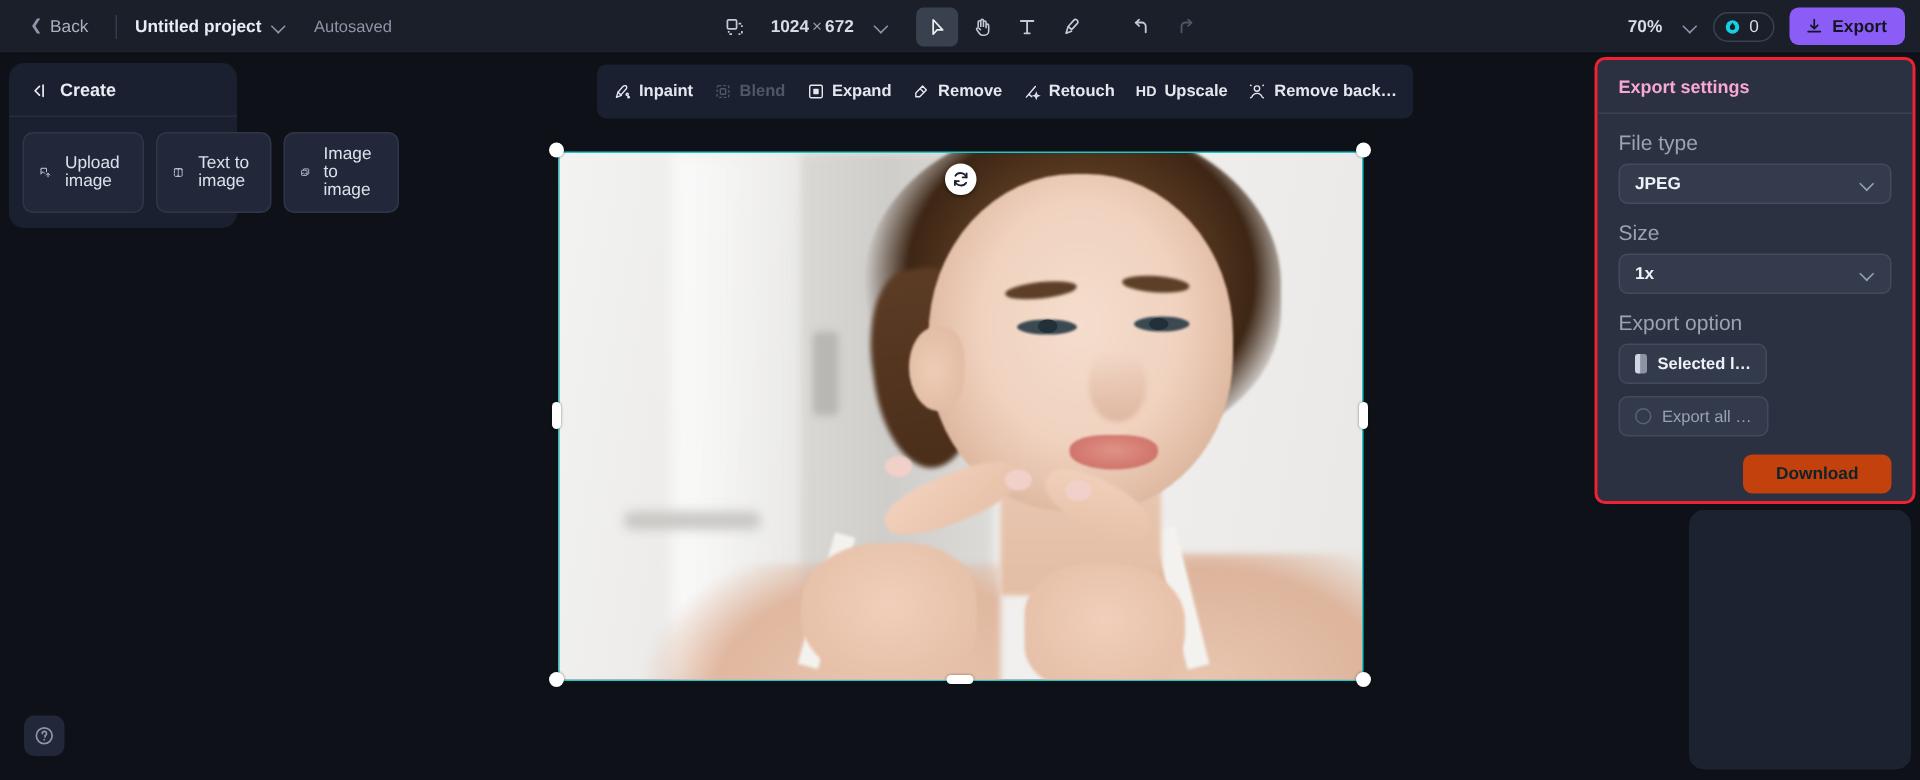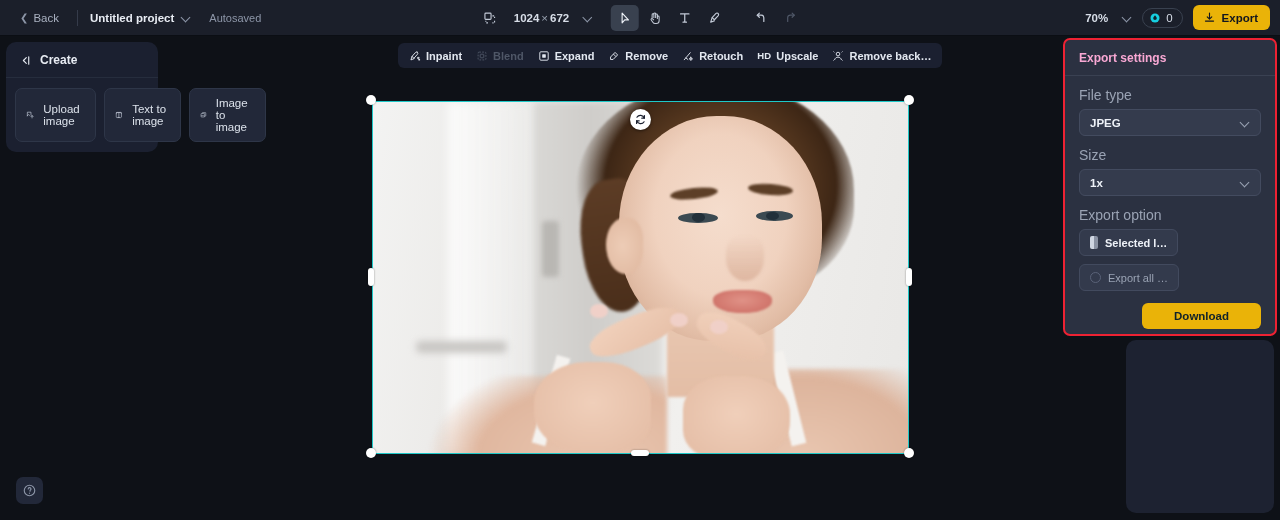--- a/index.html
+++ b/index.html
@@ -63,21 +63,21 @@
   .zoom-val { color: #d7dde7; font-size: 11.5px; font-weight: bold; }
   .zoom-wrap { display: flex; align-items: center; gap: 7px; cursor: pointer; }
   .credits {
     display: flex; align-items: center; gap: 5px;
     border: 1px solid #39414f; border-radius: 12px;
     padding: 3px 9px 3px 6px; cursor: pointer;
   }
   .credits-num { color: #d7dde7; font-size: 11.5px; }
   .export-btn {
     display: flex; align-items: center; gap: 6px;
-    background: #eab308; color: #12161f;
+    background: #8b5cf6; color: #12161f;
     font-size: 11.5px; font-weight: bold;
     border-radius: 6px; padding: 6px 12px 6px 10px;
     cursor: pointer;
   }
 
   
   #create-panel {
     position: absolute; left: 6px; top: 42px; width: 152px;
     background: #1b2030; border-radius: 10px;
     padding: 0 0 10px 0;
@@ -92,21 +92,21 @@
   .cp-items { padding: 10px 9px 0 9px; display: flex; gap: 8px; }
   .cp-item {
     display: flex; align-items: center; gap: 9px;
     background: #222839; border: 1px solid #2e3648;
     border-radius: 7px; padding: 8px 10px;
     color: #dbe1ea; font-size: 11.5px; cursor: pointer;
   }
 
   
   #edit-toolbar {
-    position: absolute; left: 398px; top: 43px; height: 25px;
+    position: absolute; left: 398px; top: 43px; height: 36px;
     background: #1b2030; border-radius: 6px;
     display: flex; align-items: center; padding: 0 4px;
     z-index: 25;
   }
   .et-item {
     display: flex; align-items: center; gap: 5px;
     color: #e3e8f0; font-size: 11px; font-weight: bold;
     padding: 4px 7px; border-radius: 4px; cursor: pointer;
     white-space: nowrap;
   }
@@ -308,23 +308,23 @@
     width: 11px; height: 11px; border-radius: 50%;
     border: 1.4px solid #5a6278; flex: 0 0 auto;
   }
   .opt-icn {
     width: 8px; height: 13px; border-radius: 2px;
     background: linear-gradient(90deg,#cfd6e2 0%,#cfd6e2 45%,#8b93a4 46%,#8b93a4 100%);
     flex: 0 0 auto;
   }
   .dl-row { display: flex; justify-content: flex-end; margin-top: 12px; }
   .download-btn {
-    background: #eab308; color: #10222a;
+    background: #c2410c; color: #10222a;
     font-size: 11.5px; font-weight: bold;
-    border-radius: 6px; padding: 7px 32px; cursor: pointer;
+    border-radius: 6px; padding: 7px 22px; cursor: pointer;
   }
 
   
   #help-btn {
     position: absolute; left: 16px; top: 477px;
     width: 27px; height: 27px; border-radius: 7px;
     background: #222839;
     display: flex; align-items: center; justify-content: center;
     cursor: pointer; z-index: 20;
   }

